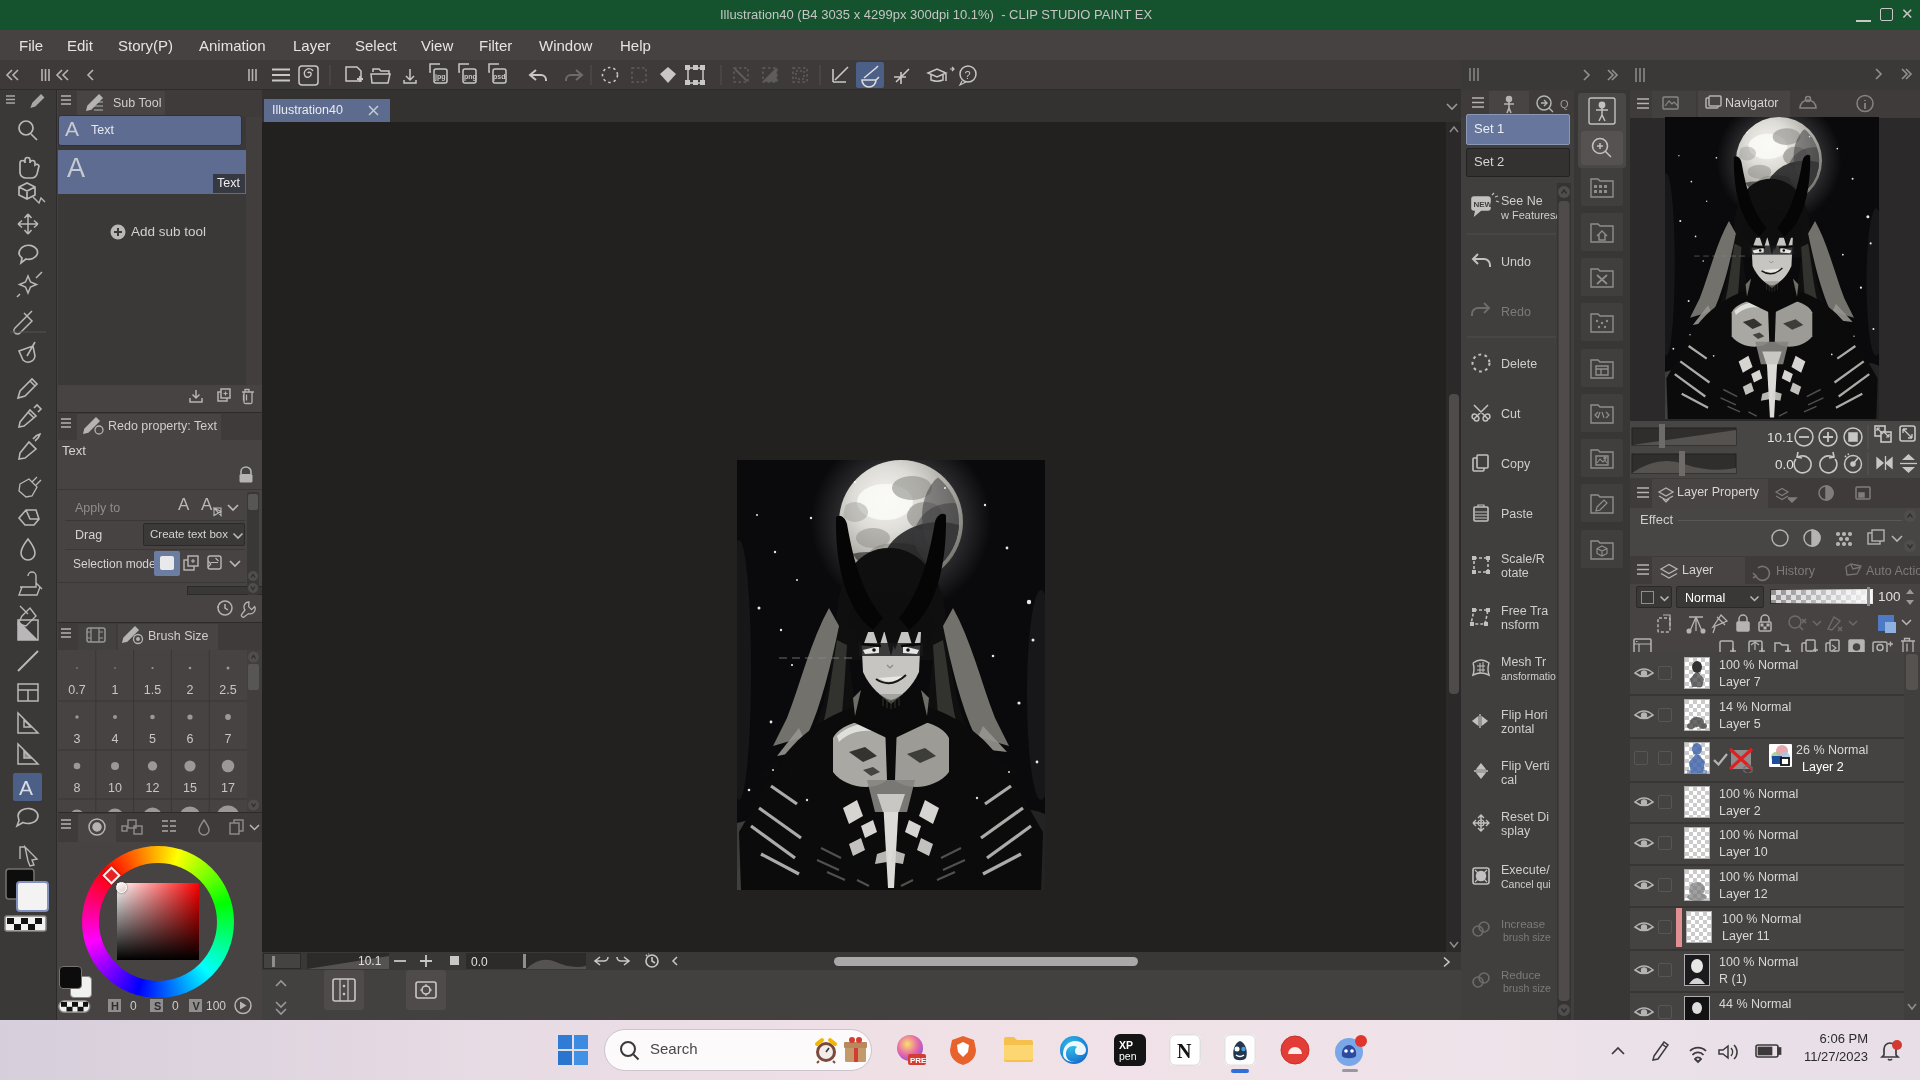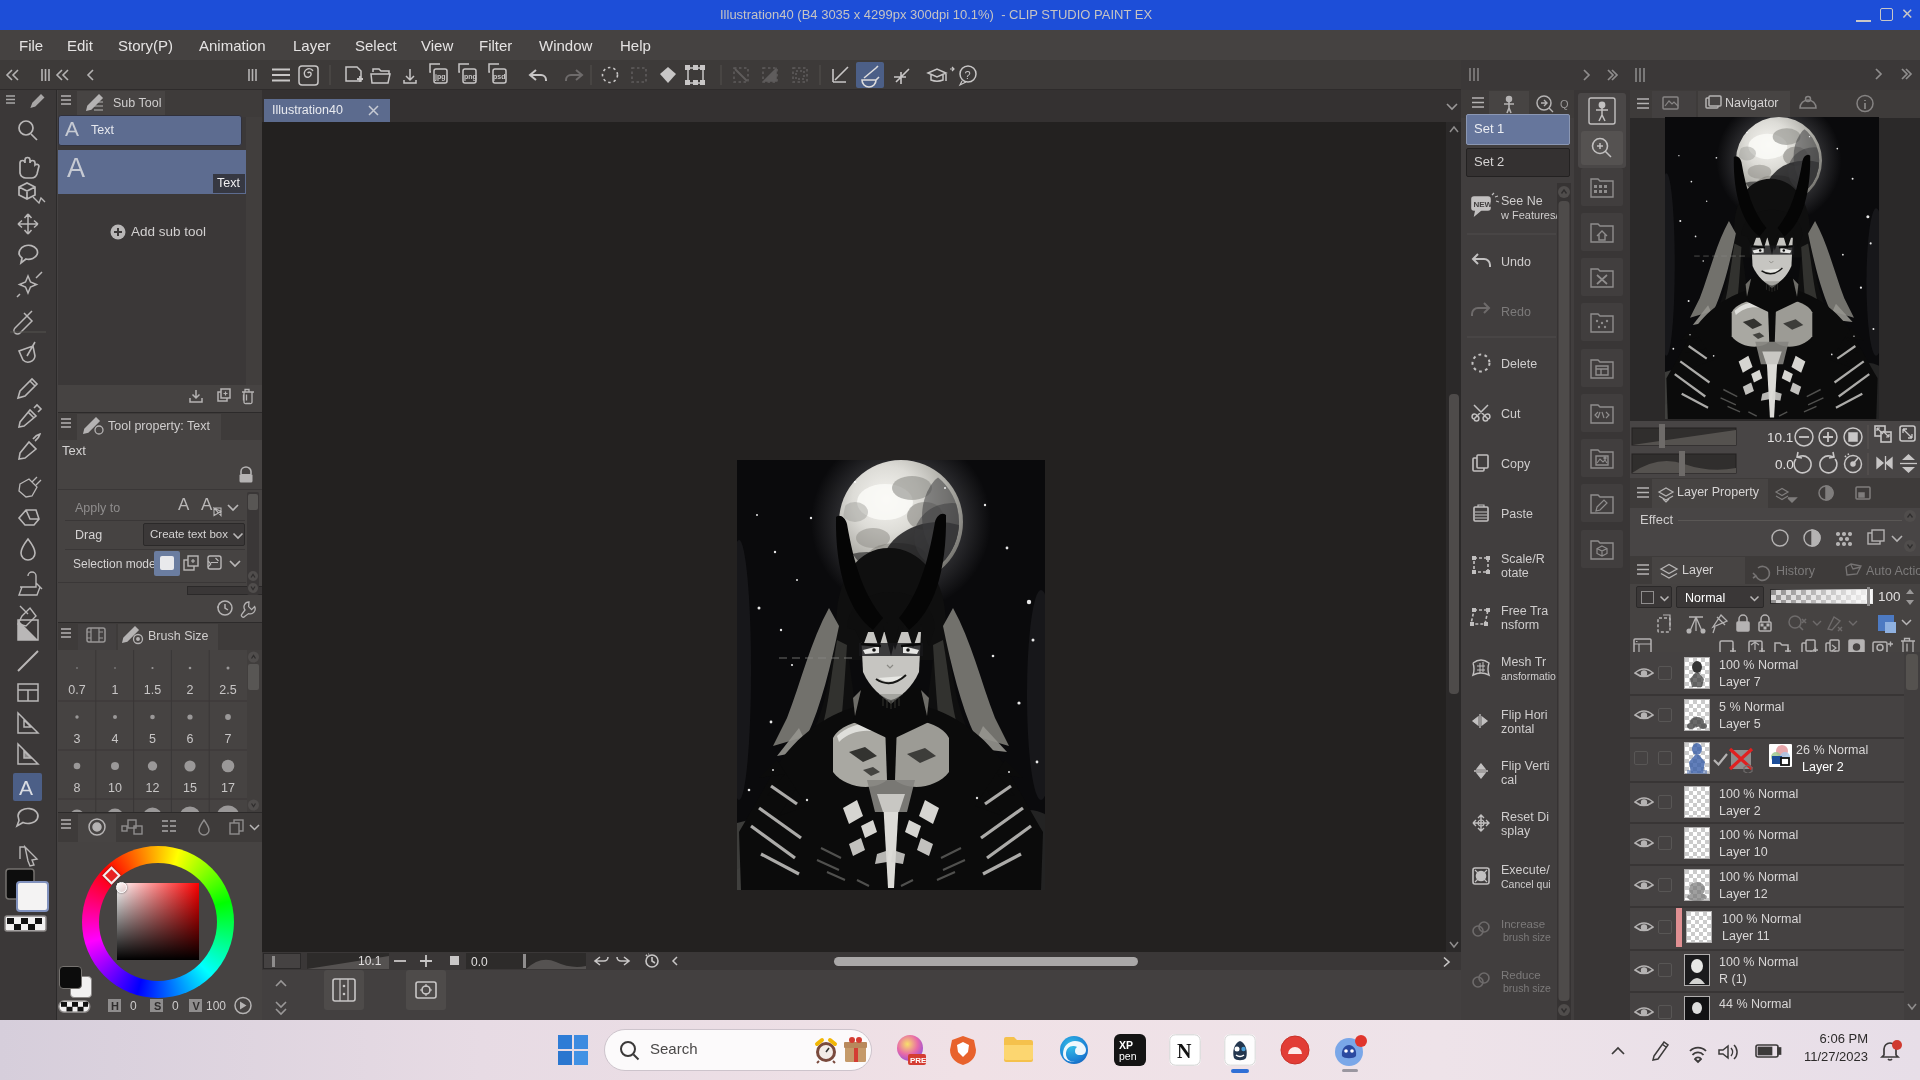--- a/index.html
+++ b/index.html
@@ -153,21 +153,21 @@
  <g fill="#ffffff" opacity="0.85">
           <circle cx="70" cy="340" r="1.2"></circle>
           <circle cx="240" cy="338" r="1.2"></circle>
           <circle cx="36" cy="310" r="1"></circle>
           <circle cx="272" cy="312" r="1"></circle>
         </g>
 </symbol>
 </defs>
 </svg>
 
-<div class="ab" style="left:0;top:0;width:1920px;height:41px;background:#1d4ed8">
+<div class="ab" style="left:0;top:0;width:1920px;height:41px;background:#14532d">
  <div class="tx" style="left:720px;top:7px;font-size:13px;color:#c6c4c4">Illustration40 (B4 3035 x 4299px 300dpi 10.1%)&nbsp;&nbsp;- CLIP STUDIO PAINT EX</div>
  <div class="ab" style="left:1856px;top:20px;width:15px;height:2px;background:#c9c7c7"></div>
  <div class="ab" style="left:1880px;top:8px;width:13px;height:13px;border:1.5px solid #c9c7c7;border-radius:2px"></div>
  <div class="tx" style="left:1901px;top:5px;font-size:15px;color:#c9c7c7">✕</div>
 </div>
 
 <div class="ab" style="left:0;top:30px;width:1920px;height:30px;background:#454241">
  <div class="tx" style="left:19px;top:7px;font-size:15px;color:#e5e3e3">File</div>
  <div class="tx" style="left:67px;top:7px;font-size:15px;color:#e5e3e3">Edit</div>
  <div class="tx" style="left:118px;top:7px;font-size:15px;color:#e5e3e3">Story(P)</div>
@@ -368,21 +368,21 @@
 
  <div class="ab" style="left:0;top:323px;width:204px;height:27px;background:#3e3b3a"></div>
  <div class="ab" style="left:19px;top:324px;width:144px;height:26px;background:#474443"></div>
  <svg class="ab" style="left:0;top:323px" width="204" height="27">
       <g stroke="#b5b3b3" stroke-width="1.5" fill="none">
         <path d="M3 6 h10 M3 10 h10 M3 14 h10"></path>
         <path d="M27 16 L38 5 l3 3 L30 19 l-4 1 z" fill="#b5b3b3"></path>
         <circle cx="41" cy="17" r="4" stroke-width="1.3"></circle>
       </g>
     </svg>
- <div class="tx" style="left:50px;top:329px;font-size:12.5px;color:#cfcdcd">Tool property: Text</div>
+ <div class="tx" style="left:50px;top:329px;font-size:12.5px;color:#cfcdcd">Redo property: Text</div>
 
  <div class="tx" style="left:4px;top:353px;font-size:13px;color:#d5d3d3">Text</div>
  <svg class="ab" style="left:180px;top:376px" width="16" height="18">
       <path d="M3 8 v-2.5 a5 4.5 0 0 1 10 0 V8" stroke="#b5b3b3" stroke-width="1.6" fill="none"></path>
       <rect x="1.5" y="8" width="13" height="8.5" rx="1.5" fill="#b5b3b3"></rect>
     </svg>
  <div class="ab" style="left:0;top:399px;width:204px;height:1px;background:#3a3737"></div>
  <div class="tx" style="left:17px;top:411px;font-size:12.5px;color:#8f8d8d">Apply to</div>
  <div class="tx" style="left:120px;top:405px;font-size:17px;color:#b9b7b7">A</div>
  <div class="tx" style="left:143px;top:405px;font-size:17px;color:#b9b7b7">A</div>
@@ -1150,21 +1150,21 @@
       </svg>
  <div class="ab" style="left:28px;top:56px;width:14px;height:14px;border:1.5px solid #585655;border-radius:2px"></div>
  <div class="ab" style="left:54px;top:47px;width:26px;height:32px;border:1px solid #b0aeae;background:repeating-conic-gradient(#ffffff 0 25%,#cbcbcb 0 50%) 0 0/8px 8px;"></div>
       <svg class="ab" style="left:54px;top:47px" width="26" height="32">
         <g fill="#444" opacity="0.8">
           <ellipse cx="13" cy="23" rx="7" ry="5"></ellipse>
           <ellipse cx="7" cy="27" rx="4" ry="3"></ellipse>
           <ellipse cx="19" cy="27" rx="4" ry="3"></ellipse>
         </g>
       </svg>
- <div class="tx" style="left:89px;top:48px;font-size:12.5px;color:#d8d6d6">5 % Normal</div>
+ <div class="tx" style="left:89px;top:48px;font-size:12.5px;color:#d8d6d6">14 % Normal</div>
  <div class="tx" style="left:89px;top:65px;font-size:12.5px;color:#d8d6d6">Layer 5</div>
  <div class="ab" style="left:0;top:85px;width:274px;height:2px;background:#383535"></div>
  <div class="ab" style="left:4px;top:99px;width:14px;height:14px;border:1.5px solid #585655;border-radius:2px"></div>
  <div class="ab" style="left:28px;top:99px;width:14px;height:14px;border:1.5px solid #585655;border-radius:2px"></div>
  <div class="ab" style="left:54px;top:90px;width:26px;height:32px;border:1px solid #b0aeae;background:repeating-conic-gradient(#ffffff 0 25%,#cbcbcb 0 50%) 0 0/8px 8px;"></div>
       <svg class="ab" style="left:54px;top:90px" width="26" height="32">
         <g fill="#3a5fa8" opacity="0.8">
           <ellipse cx="13" cy="7" rx="5" ry="6"></ellipse>
           <path d="M5 20 l6 -7 h4 l6 7 l-2 11 h-12 z"></path>
           <path d="M3 28 h20 v4 h-20 z" opacity="0.6"></path>

